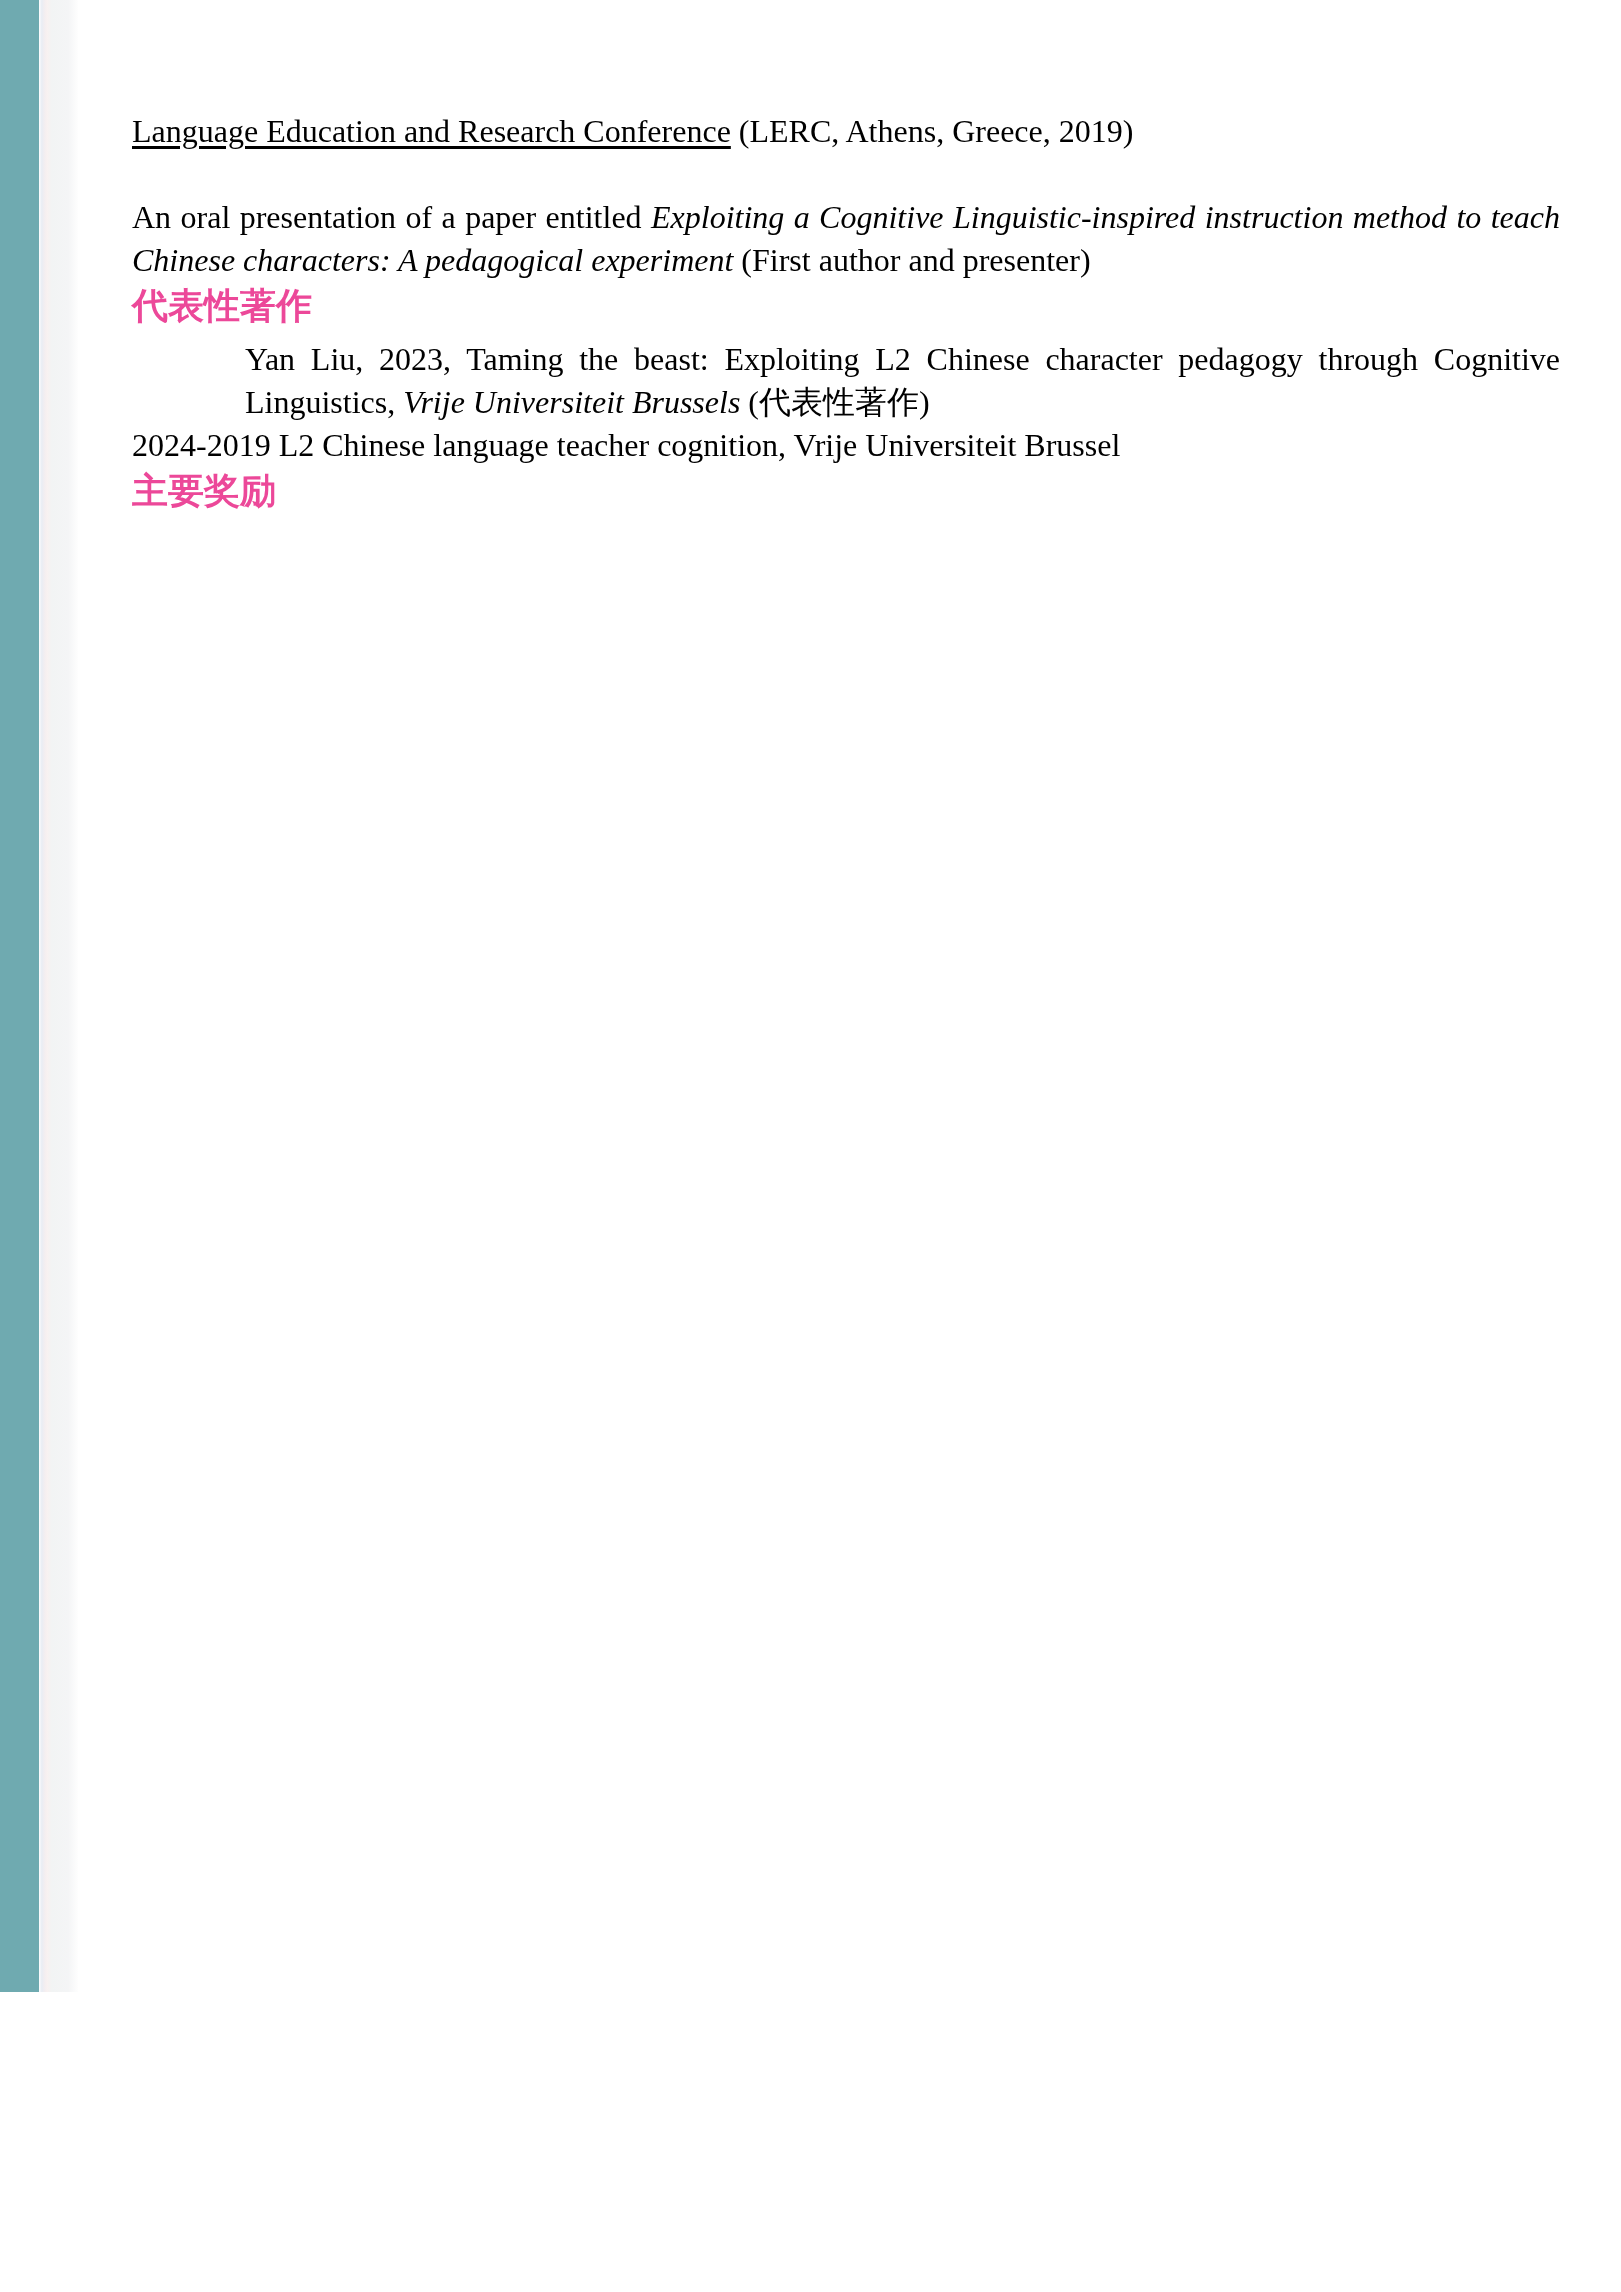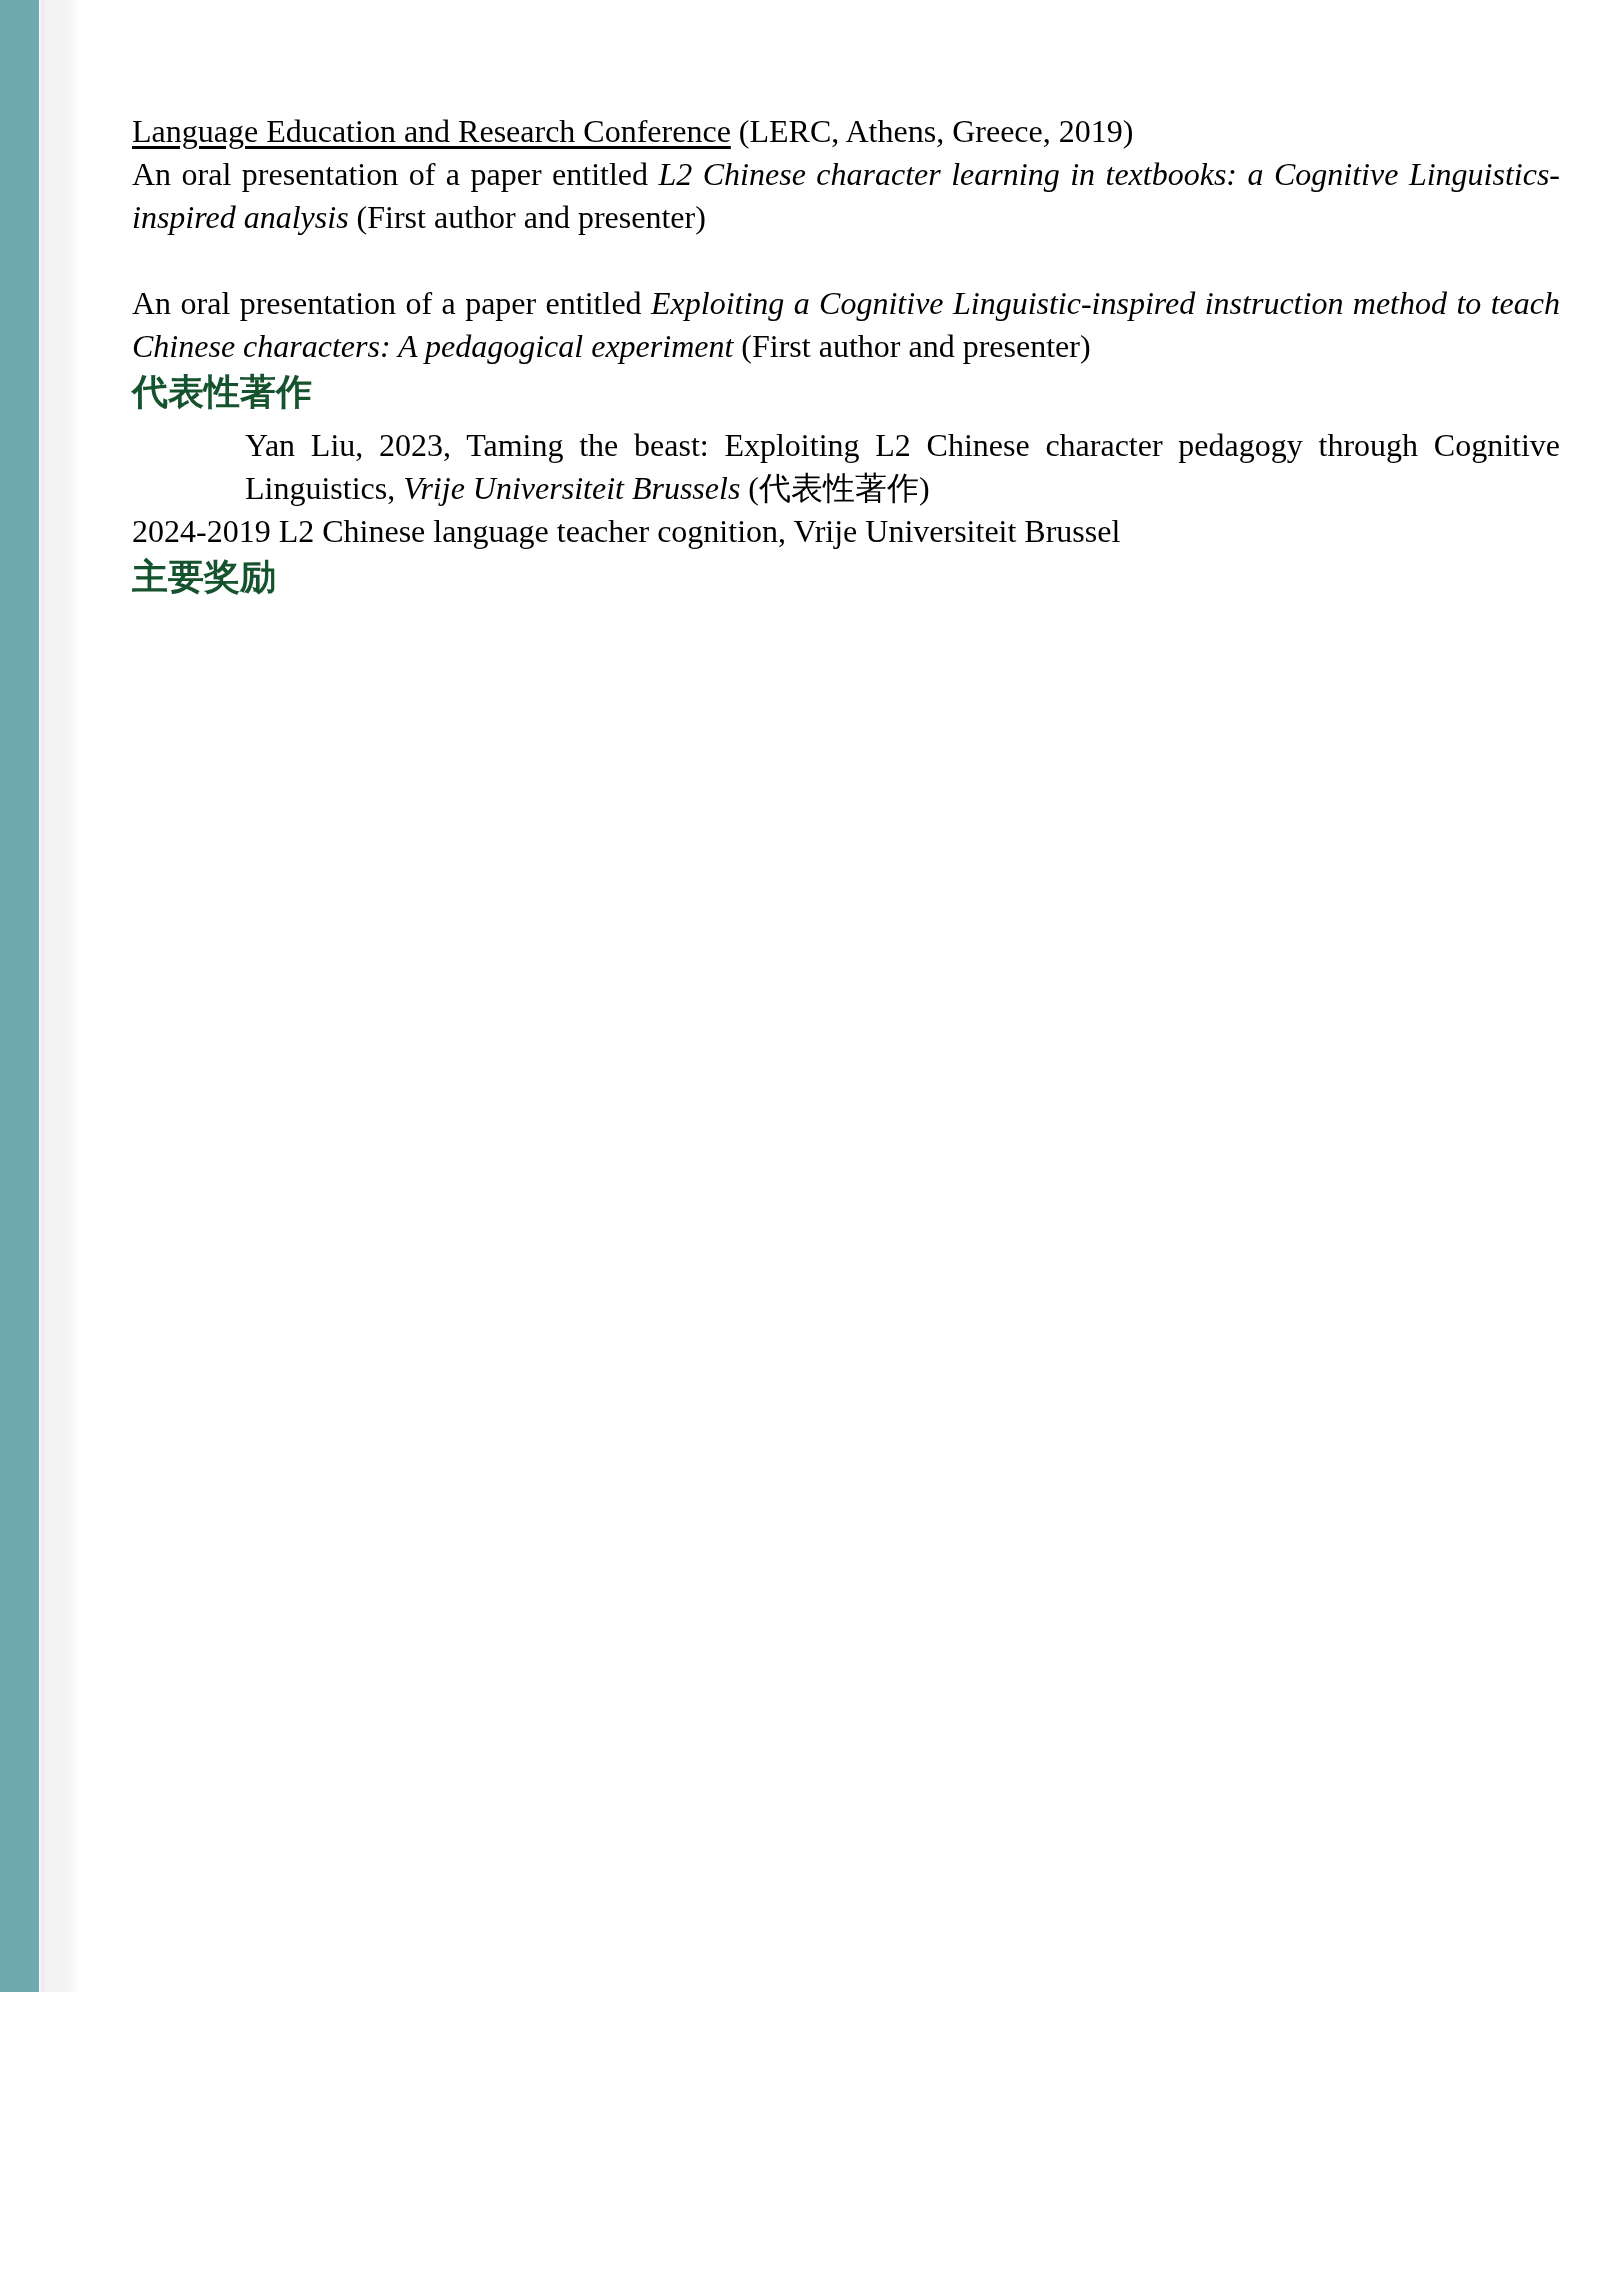--- a/index.html
+++ b/index.html
@@ -64,21 +64,21 @@
   sup {
     font-size: 0.6em;
     line-height: 0;
   }
   h2.section-heading {
     margin: 0;
     font-family: "Liberation Sans", sans-serif;
     font-weight: 700;
     font-size: 36px;
     line-height: 47px;
-    color: #14532d;
+    color: #ec4899;
   }
   .heading-publications { margin-top: 74px; }
   .publication-item {
     margin: 8.8px 0 0 113px;
     font-size: 32px;
     line-height: 43px;
     text-align: justify;
   }
   .heading-projects { margin-top: 84px; }
   .project-item-1 { margin-top: 18.6px; }
@@ -89,21 +89,20 @@
 <body>
 
 <div class="page">
   <div class="accent-bar" style="background: rgb(111, 170, 176);"></div>
   <div class="page-edge-shadow"></div>
 
   <div class="content">
 
     <div class="conference-entry">
       <p class="body-line"><span class="ul"><span>Language Education and Research Conference</span></span><span> (LERC, Athens, Greece, 2019)</span></p>
-      <p class="body-line"><span>An oral presentation of a paper entitled </span><span class="it">L2 Chinese character learning in textbooks: a Cognitive Linguistics-inspired analysis</span><span> (First author and presenter)</span></p>
     </div>
 
     <div class="conference-entry">
       <p class="body-line"><span>An oral presentation of a paper entitled </span><span class="it">Exploiting a Cognitive Linguistic-inspired instruction method to teach Chinese characters: A pedagogical experiment</span><span> (First author and presenter)</span></p>
     </div>
 
     <h2 class="section-heading heading-publications">代表性著作</h2>
 
     <p class="publication-item"><span>Yan Liu, 2023, Taming the beast: Exploiting L2 Chinese character pedagogy through Cognitive Linguistics, </span><span class="it">Vrije Universiteit Brussels</span><span> (代表性著作)</span></p>
 

